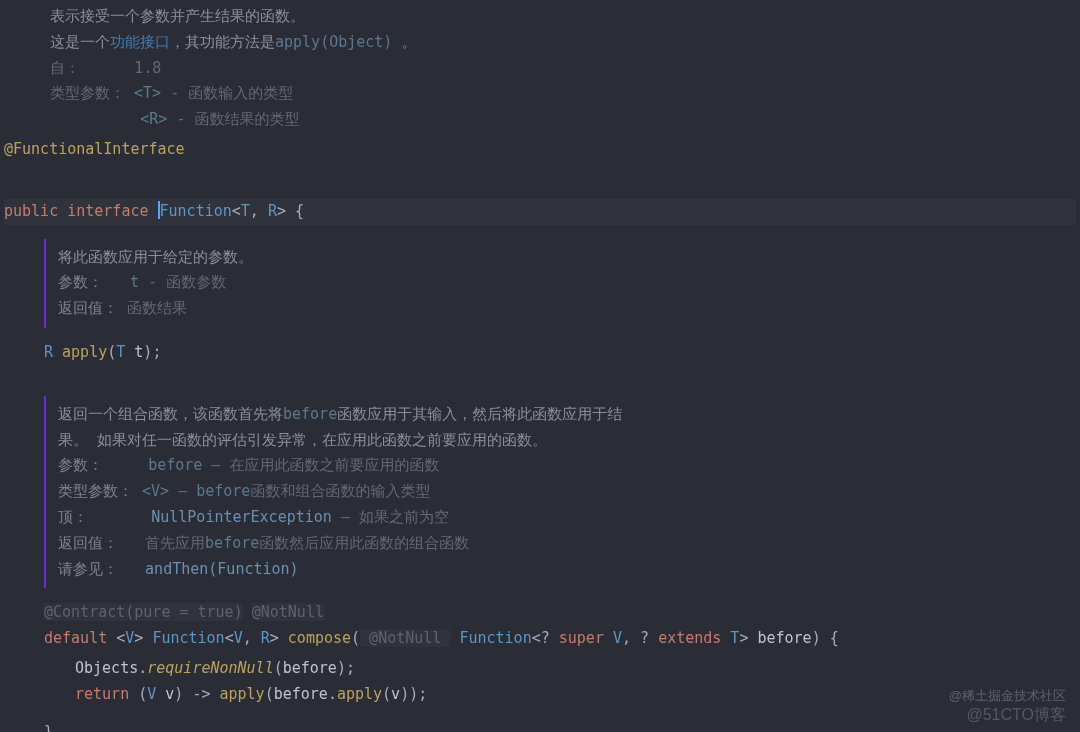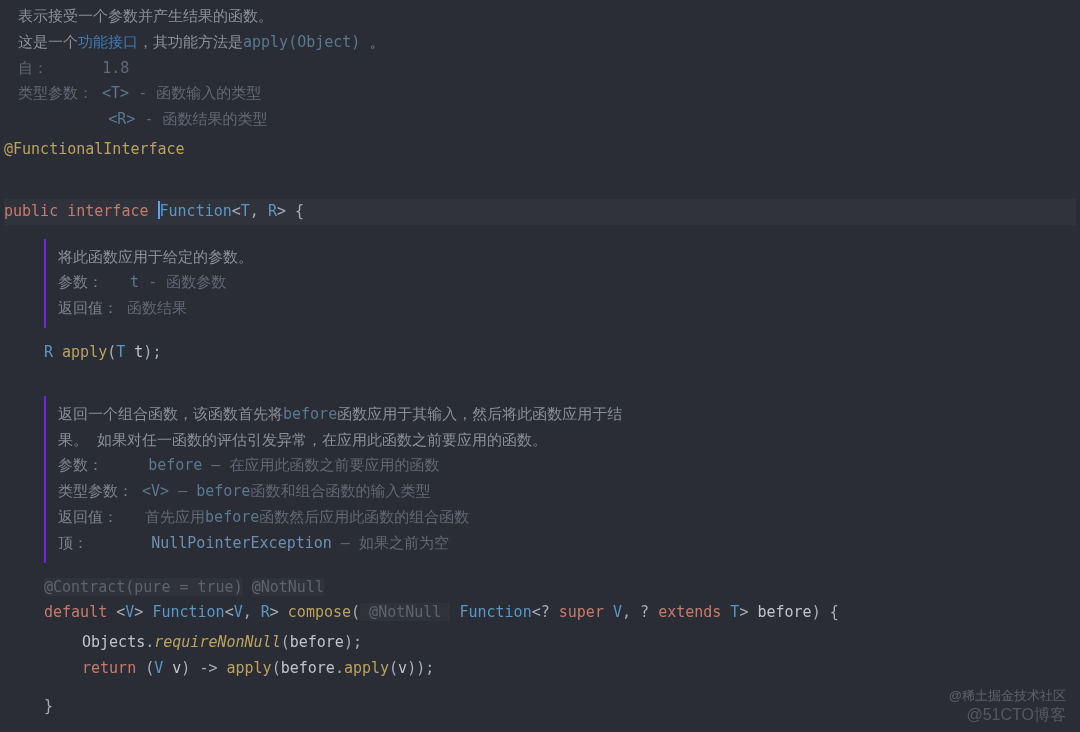--- a/index.html
+++ b/index.html
@@ -1,37 +1,37 @@
 <!DOCTYPE html>
 <html><head>
 <meta charset="utf-8">
 <style>
   html,body{margin:0;padding:0;width:1080px;height:732px;background:#2b2d36;font-family:"JetBrains Mono","Fira Code",Menlo,Consolas,monospace;font-size:15px;line-height:1.72;overflow:hidden;}
   .editor{position:relative;width:1080px;height:732px;color:#7a818f;}
   pre{margin:0;white-space:pre;}
-  .doc-block{padding:4px 18px 2px 18px;}
+  .doc-block{padding:4px 18px 2px 18px;margin-left:32px;}
   .doc-text{color:#8a909b;}
   .doc-dim{color:#626876;}
   .link{color:#3f7bb0;}
   .inline-code{color:#5a788e;}
   .code-block{padding:2px 4px;}
   .ann{color:#b9a35d;}
   .kw{color:#c77b6b;}
   .type{color:#5b97c3;}
   .ident{color:#c1c4cc;}
   .punc{color:#a7adb8;}
   .method{color:#b9a35d;}
   .param{color:#c1c4cc;}
   .cursor{display:inline-block;width:2px;height:18px;background:#4fa7ff;vertical-align:-3px;}
   .inner-doc{margin:12px 0 10px 44px;border-left:2px solid #6d28d9;padding:6px 14px 6px 12px;color:#8a909b;}
   .inner-doc .label{color:#7d838e;}
   .inline-link{color:#6b8fae;}
   .anno-inline{color:#5e636d;background:rgba(120,125,140,0.08);border-radius:2px;}
   .indent1{padding-left:44px;margin-top:8px;}
-  .indent2{padding-left:56px;margin-left:26px;}
+  .indent2{padding-left:75px;}
   .watermarks{position:absolute;right:14px;bottom:6px;text-align:right;color:rgba(210,215,225,0.30);font-family:-apple-system,BlinkMacSystemFont,"PingFang SC","Microsoft YaHei",sans-serif;font-size:13px;line-height:1.35;}
   .watermarks .w2{font-size:16px;color:rgba(210,215,225,0.25);}
   .caret-line{background:rgba(255,255,255,0.03);margin-top:36px;}
 </style>
 </head>
 <body>
 
 <div class="editor">
 
   <div class="doc-block">
@@ -55,22 +55,23 @@
 
   <div class="code-block indent1">
     <pre><span class="type">R </span><span class="method">apply</span><span class="punc">(</span><span class="type">T </span><span class="param">t</span><span class="punc">)</span><span class="punc">;</span></pre>
   </div>
 
   <div class="inner-doc" style="margin-top:28px;">
     <pre class="doc-text"><span>返回一个组合函数，该函数首先将</span><span class="inline-code">before</span><span>函数应用于其输入，然后将此函数应用于结</span></pre>
     <pre class="doc-text">果。 如果对任一函数的评估引发异常，在应用此函数之前要应用的函数。</pre>
     <pre class="doc-dim"><span class="label">参数：</span>     <span class="inline-code">before</span><span> – 在应用此函数之前要应用的函数</span></pre>
     <pre class="doc-dim"><span class="label">类型参数：</span> <span class="inline-code">&lt;V&gt;</span><span> – </span><span class="inline-code">before</span><span>函数和组合函数的输入类型</span></pre>
+    <pre class="doc-dim"><span class="label">顶：</span>       <span class="inline-link">NullPointerException</span><span> – 如果之前为空</span></pre>
     <pre class="doc-dim"><span class="label">返回值：</span>   <span>首先应用</span><span class="inline-code">before</span><span>函数然后应用此函数的组合函数</span></pre>
-    <pre class="doc-dim"><span class="label">顶：</span>       <span class="inline-link">NullPointerException</span><span> – 如果之前为空</span></pre>
+    <pre class="doc-dim"><span class="label">请参见：</span>   <span class="inline-link">andThen(Function)</span></pre>
   </div>
 
   <div class="code-block indent1">
     <pre><span class="anno-inline">@Contract(pure = true)</span> <span class="anno-inline">@NotNull</span></pre>
     <pre><span class="kw">default</span> <span class="punc">&lt;</span><span class="type">V</span><span class="punc">&gt;</span> <span class="type">Function</span><span class="punc">&lt;</span><span class="type">V</span><span class="punc">, </span><span class="type">R</span><span class="punc">&gt;</span> <span class="method">compose</span><span class="punc">(</span><span class="anno-inline"> @NotNull </span> <span class="type">Function</span><span class="punc">&lt;</span><span class="punc">? </span><span class="kw">super</span><span class="type"> V</span><span class="punc">, </span><span class="punc">? </span><span class="kw">extends</span><span class="type"> T</span><span class="punc">&gt;</span><span class="param"> before</span><span class="punc">)</span><span class="punc"> {</span></pre>
   </div>
   <div class="code-block indent2">
     <pre><span class="ident">Objects</span><span class="punc">.</span><span class="method" style="font-style:italic;">requireNonNull</span><span class="punc">(</span><span class="param">before</span><span class="punc">)</span><span class="punc">;</span></pre>
     <pre><span class="kw">return</span><span class="punc"> (</span><span class="type">V </span><span class="param">v</span><span class="punc">) </span><span class="punc">-&gt; </span><span class="method">apply</span><span class="punc">(</span><span class="param">before</span><span class="punc">.</span><span class="method">apply</span><span class="punc">(</span><span class="param">v</span><span class="punc">)</span><span class="punc">)</span><span class="punc">;</span></pre>
   </div>

